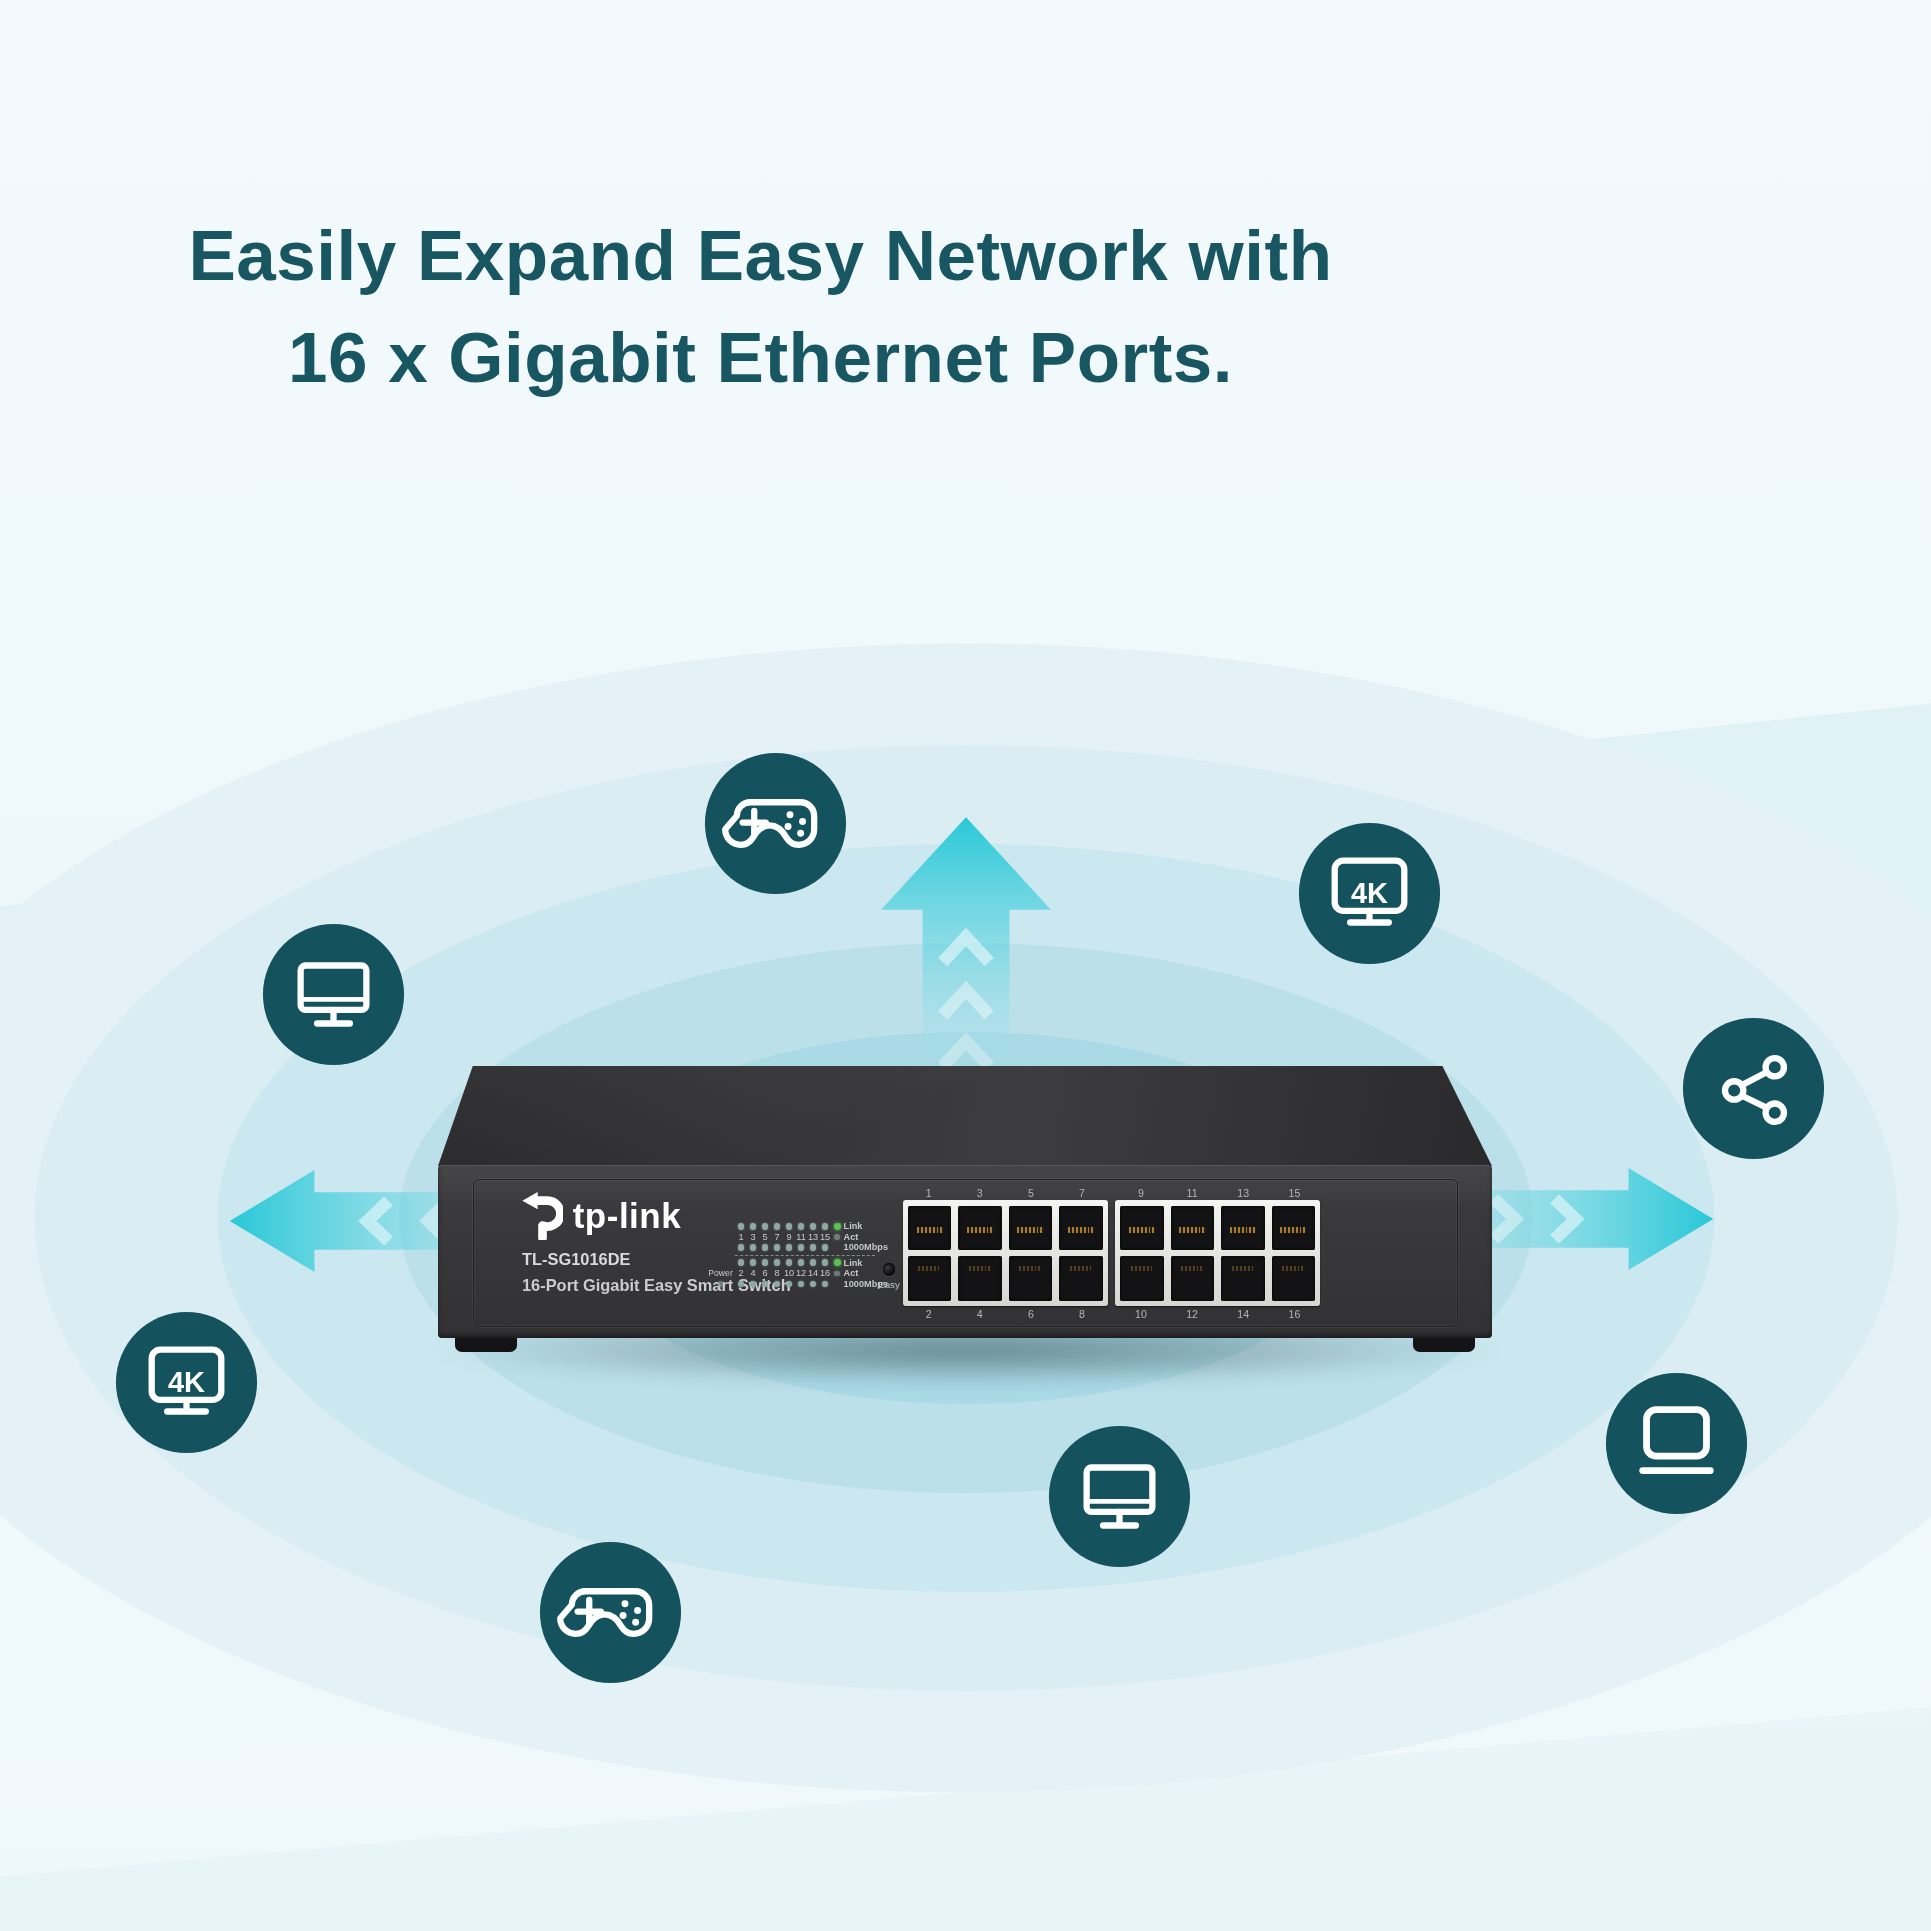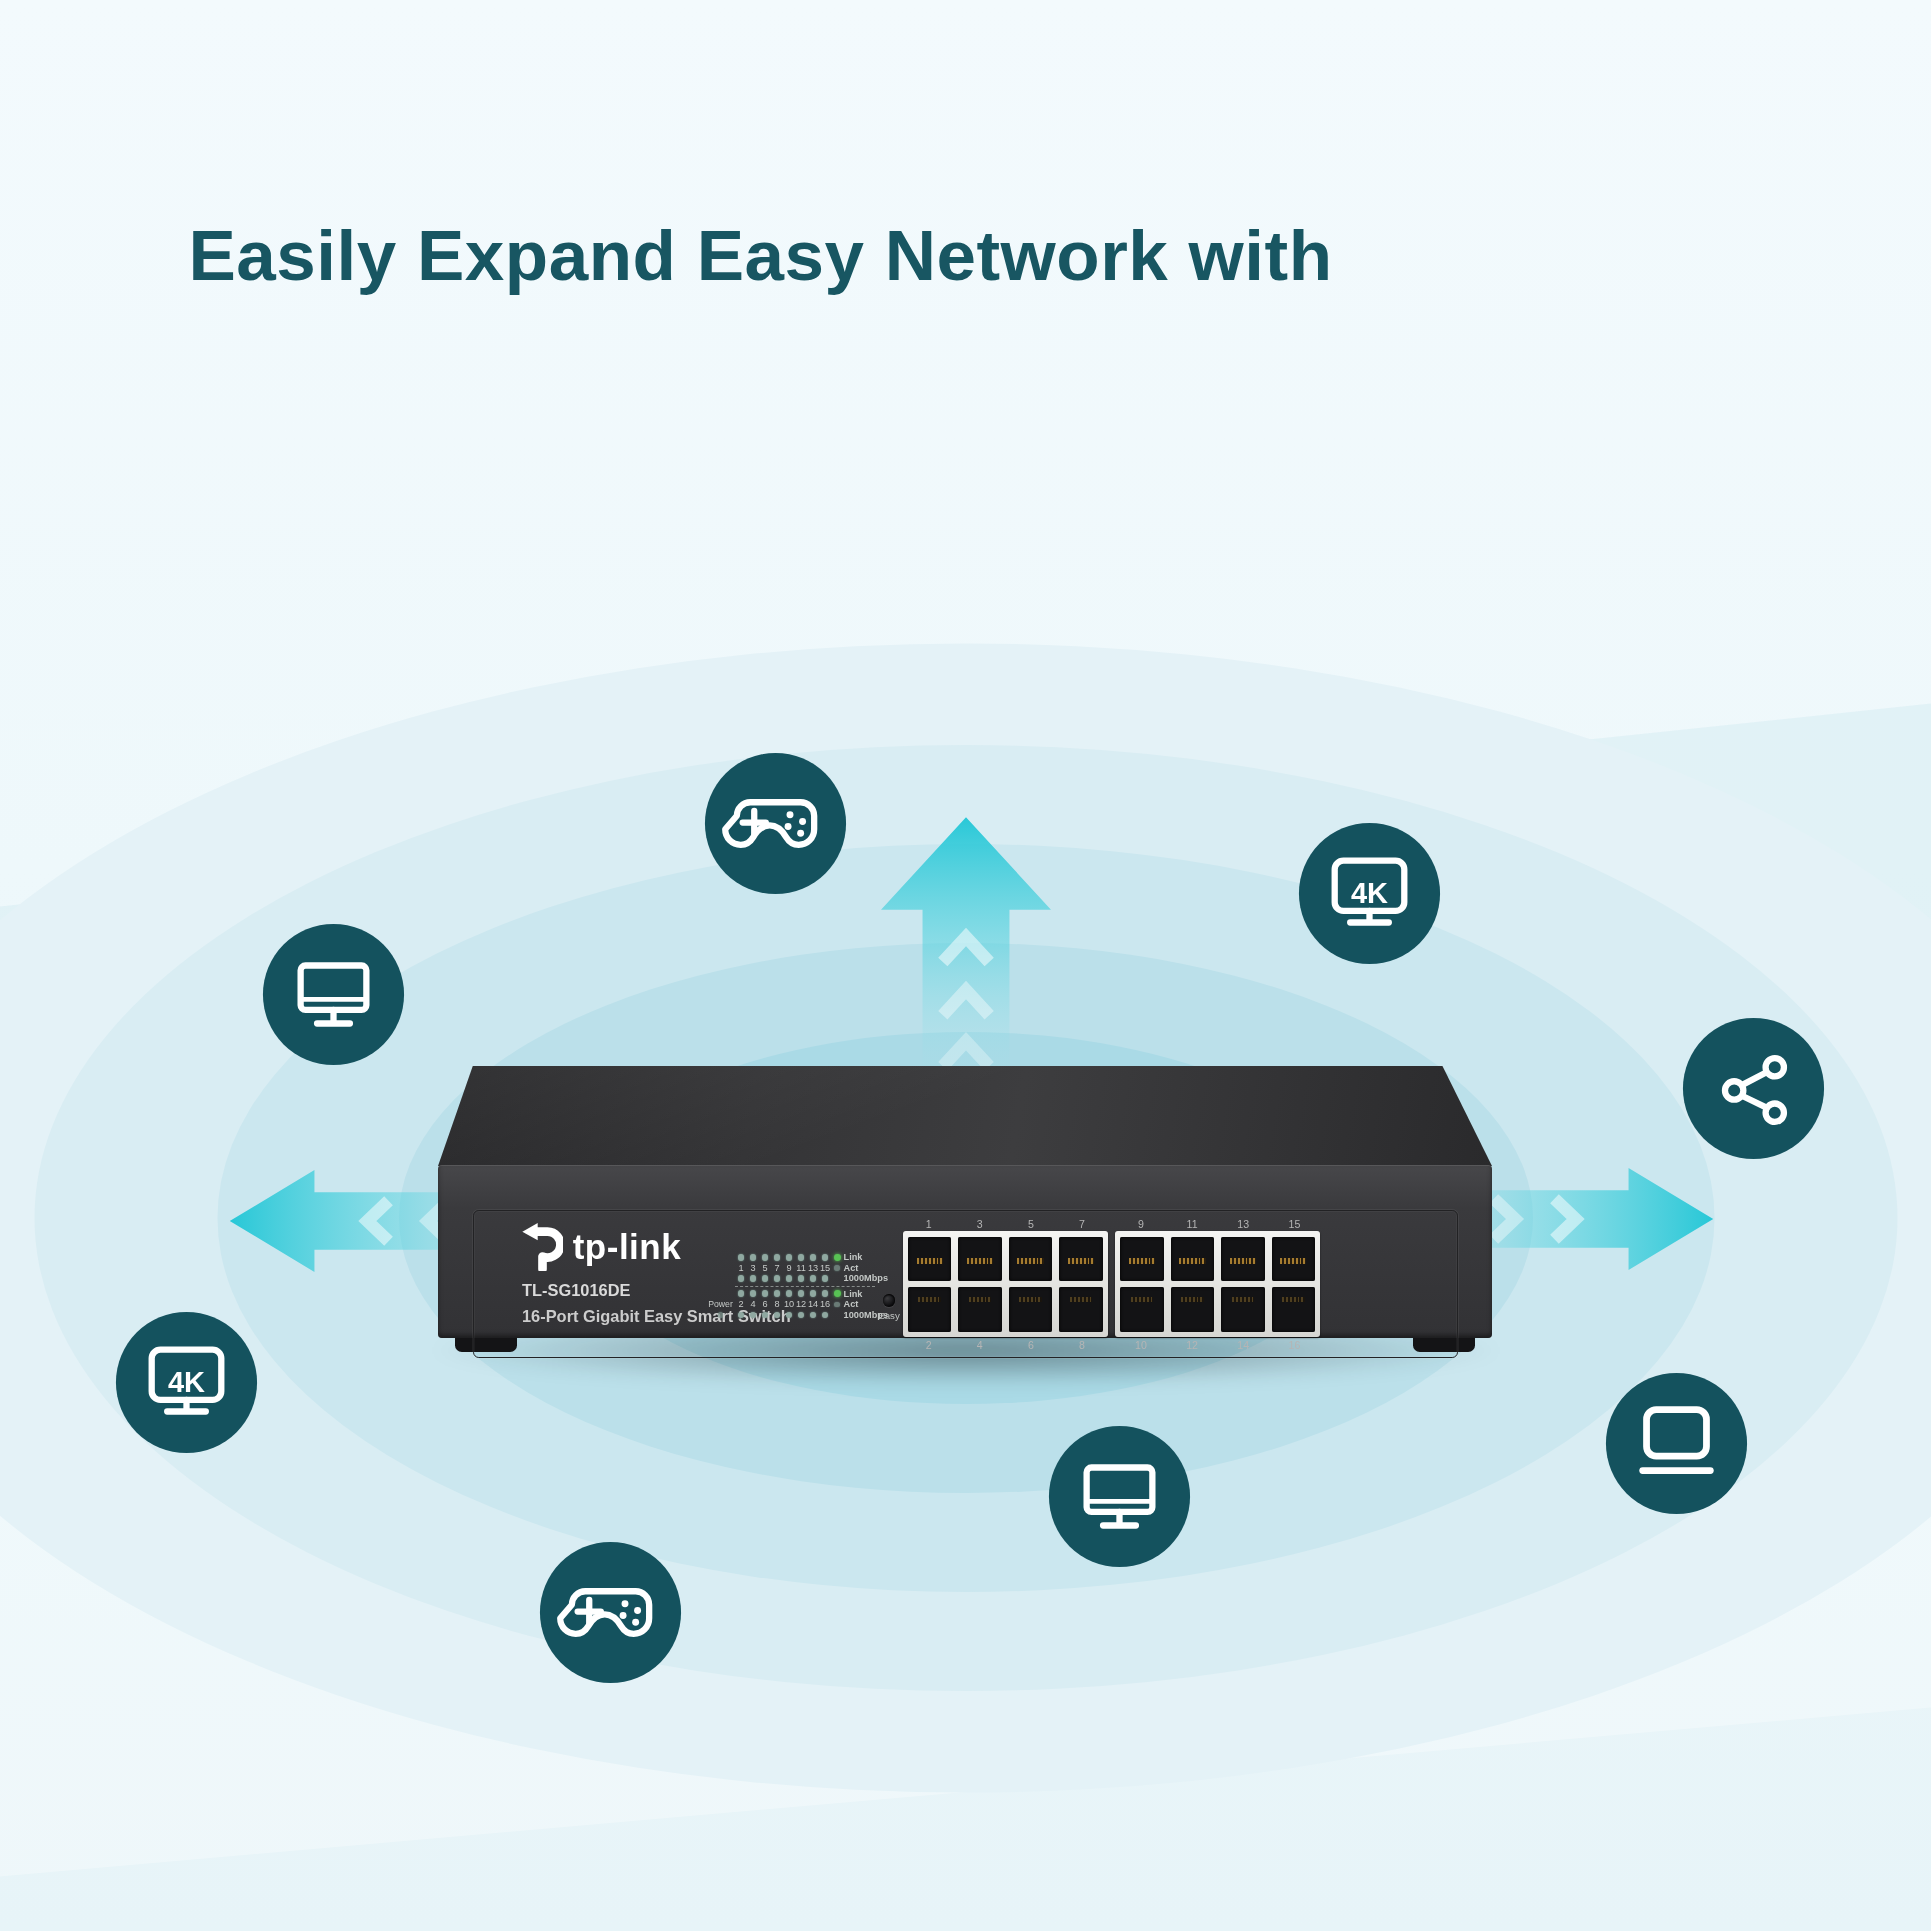--- a/index.html
+++ b/index.html
@@ -36,21 +36,21 @@
     background:linear-gradient(100deg,#232325 0%,#343436 30%,#3d3d3f 55%,#2a2a2c 100%);
     clip-path:polygon(3.3% 0,95.3% 0,100% 100%,0 100%);}
   .topsheen{position:absolute;left:0;top:0;width:100%;height:100%;
     background:linear-gradient(160deg,rgba(255,255,255,.07) 0%,rgba(255,255,255,0) 45%);}
   .frontface{position:absolute;left:0;top:99px;width:1054px;height:173px;border-radius:3.9px;
     background:linear-gradient(180deg,#47474a 0%,#3a3a3d 25%,#323235 100%);
     box-shadow:inset 0 1px 0 rgba(255,255,255,.10), inset 0 -2.9px 5.8px rgba(0,0,0,.45);}
   .foot{position:absolute;bottom:0;height:14.5px;width:62px;background:#141416;border-radius:0 0 6.8px 6.8px;}
   .foot.l{left:17.4px;} .foot.r{right:17.4px;}
   .panel{position:absolute;left:35px;top:113px;width:985px;height:148px;border-radius:5.8px;
-    border:1.9px solid #222224;box-shadow:0 0 0 1px rgba(255,255,255,.06), inset 0 0 0 1px rgba(255,255,255,.04);margin-top:31px;}
+    border:1.9px solid #222224;box-shadow:0 0 0 1px rgba(255,255,255,.06), inset 0 0 0 1px rgba(255,255,255,.04);}
   
   .logo{position:absolute;left:48px;top:11.6px;display:flex;align-items:center;gap:9.7px;}
   .logo-text{color:#ffffff;font-size:35px;font-weight:700;letter-spacing:0.5px;}
   
   .meta{position:absolute;left:48px;top:70px;color:#dadada;}
   .model{font-size:16.4px;font-weight:700;margin-bottom:6.8px;}
   .prod{font-size:16.4px;font-weight:700;color:#cccccc;}
   
   .ledpanel{position:absolute;left:232px;top:41px;color:#c6cac8;}
   .lrow{display:flex;align-items:center;height:10.6px;}
@@ -91,20 +91,21 @@
   <div class="band band-a"></div>
   <div class="band band-b"></div>
   <div class="ring r1"></div>
   <div class="ring r2"></div>
   <div class="ring r3"></div>
   <div class="ring r4"></div>
   <div class="ring r5"></div>
 
   <div class="title">
     <div>Easily Expand Easy Network with</div>
+    <div>16 x Gigabit Ethernet Ports.</div>
   </div>
 
   <svg class="arrow" style="left:881px;top:817px;" width="170" height="263" viewBox="0 0 176 272">
     <defs>
       <linearGradient id="gUp" x1="0" y1="0" x2="0" y2="1">
         <stop offset="0" stop-color="#1fc6d6" stop-opacity="0.95"></stop>
         <stop offset="0.5" stop-color="#4fd2de" stop-opacity="0.5"></stop>
         <stop offset="1" stop-color="#9fe6ec" stop-opacity="0"></stop>
       </linearGradient>
     </defs>

